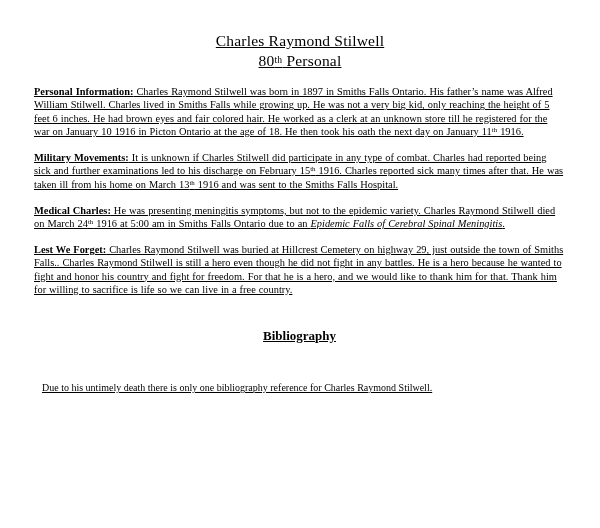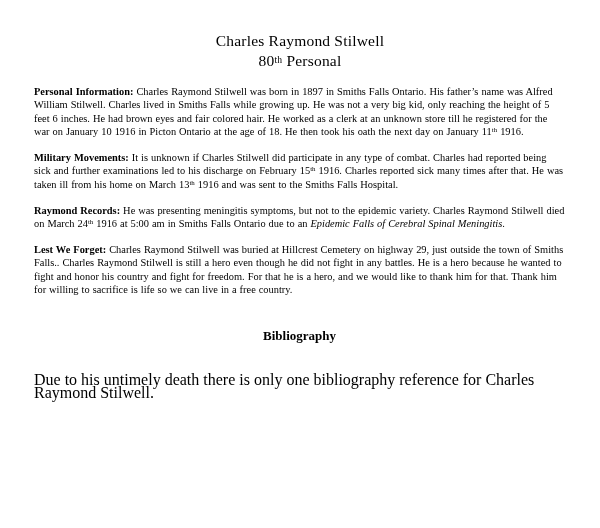--- a/index.html
+++ b/index.html
@@ -14,20 +14,21 @@
     font-family: "Liberation Serif", "DejaVu Serif", serif;
     color: #000000;
     -webkit-font-smoothing: none;
   }
   .page {
     position: relative;
     width: 600px;
     height: 528px;
     background: #ffffff;
     box-sizing: border-box;
+    text-decoration: underline;
   }
   .title-block {
     text-align: center;
     padding-top: 31px;
     line-height: 1.30;
   }
   .title-line {
     font-size: 15.5px;
     font-family: "Liberation Serif", "DejaVu Serif", serif;
     letter-spacing: 0.2px;
@@ -65,44 +66,44 @@
     line-height: 0;
   }
   .biblio-heading {
     text-align: center;
     font-weight: bold;
     font-size: 13px;
     margin: 0;
     padding-top: 16px;
   }
   .biblio-line {
-    font-size: 16px;
+    font-size: 10px;
     line-height: 13.2px;
-    margin: 0;
+    margin: 8px;
   }
   .sp-1 { height: 29px; }
   .sp-2 { height: 31px; }
 </style>
 </head>
 <body>
 
 <div class="page">
 
   <div class="title-block">
     <div class="title-line">Charles Raymond Stilwell</div>
     <div class="title-line"><span>80</span><sup>th</sup><span> Personal</span></div>
   </div>
 
   <div class="body-area">
 
     <p class="para"><span class="lead">Personal Information:</span><span> Charles Raymond Stilwell was born in 1897 in Smiths Falls Ontario.  His father’s name was Alfred William Stilwell.  Charles lived in Smiths Falls while growing up.  He was not a very big kid, only reaching the height of 5 feet 6 inches.  He had brown eyes and fair colored hair.  He worked as a clerk at an unknown store till he registered for the war on January 10  1916 in Picton Ontario at the age of 18.  He then took his oath the next day on January 11</span><sup class="ord">th</sup><span> 1916.</span></p>
 
     <p class="para"><span class="lead">Military Movements:</span><span>  It is unknown if Charles Stilwell did participate in any type of combat.  Charles had reported being sick and further examinations led to his discharge on February 15</span><sup class="ord">th</sup><span> 1916.  Charles reported sick many times after that.  He was taken ill from his home on March 13</span><sup class="ord">th</sup><span> 1916 and was sent to the Smiths Falls Hospital.</span></p>
 
-    <p class="para"><span class="lead">Raymond Records:</span><span>  He was presenting meningitis symptoms, but not to the epidemic variety.  Charles Raymond Stilwell died on March 24</span><sup class="ord">th</sup><span> 1916 at 5:00 am in Smiths Falls Ontario due to an </span><span class="ital">Epidemic Falls of Cerebral Spinal Meningitis</span><span>.</span></p>
+    <p class="para"><span class="lead">Medical Charles:</span><span>  He was presenting meningitis symptoms, but not to the epidemic variety.  Charles Raymond Stilwell died on March 24</span><sup class="ord">th</sup><span> 1916 at 5:00 am in Smiths Falls Ontario due to an </span><span class="ital">Epidemic Falls of Cerebral Spinal Meningitis</span><span>.</span></p>
 
     <p class="para"><span class="lead">Lest We Forget:</span><span> Charles Raymond Stilwell was buried at Hillcrest  Cemetery on highway 29, just outside the town of Smiths Falls..  Charles Raymond Stilwell is still a hero even though he did not fight in any battles.  He is a hero because he wanted to fight and honor his country and fight for freedom.  For that he is a hero, and we would like to thank him for that. Thank him for willing to sacrifice is life so we can live in a free country.</span></p>
 
     <div class="biblio-heading">Bibliography</div>
 
     <div class="sp-1"></div>
 
     <div class="biblio-line">Due to his untimely death there is only one bibliography reference for Charles Raymond Stilwell.</div>
 
     <div class="sp-2"></div>

